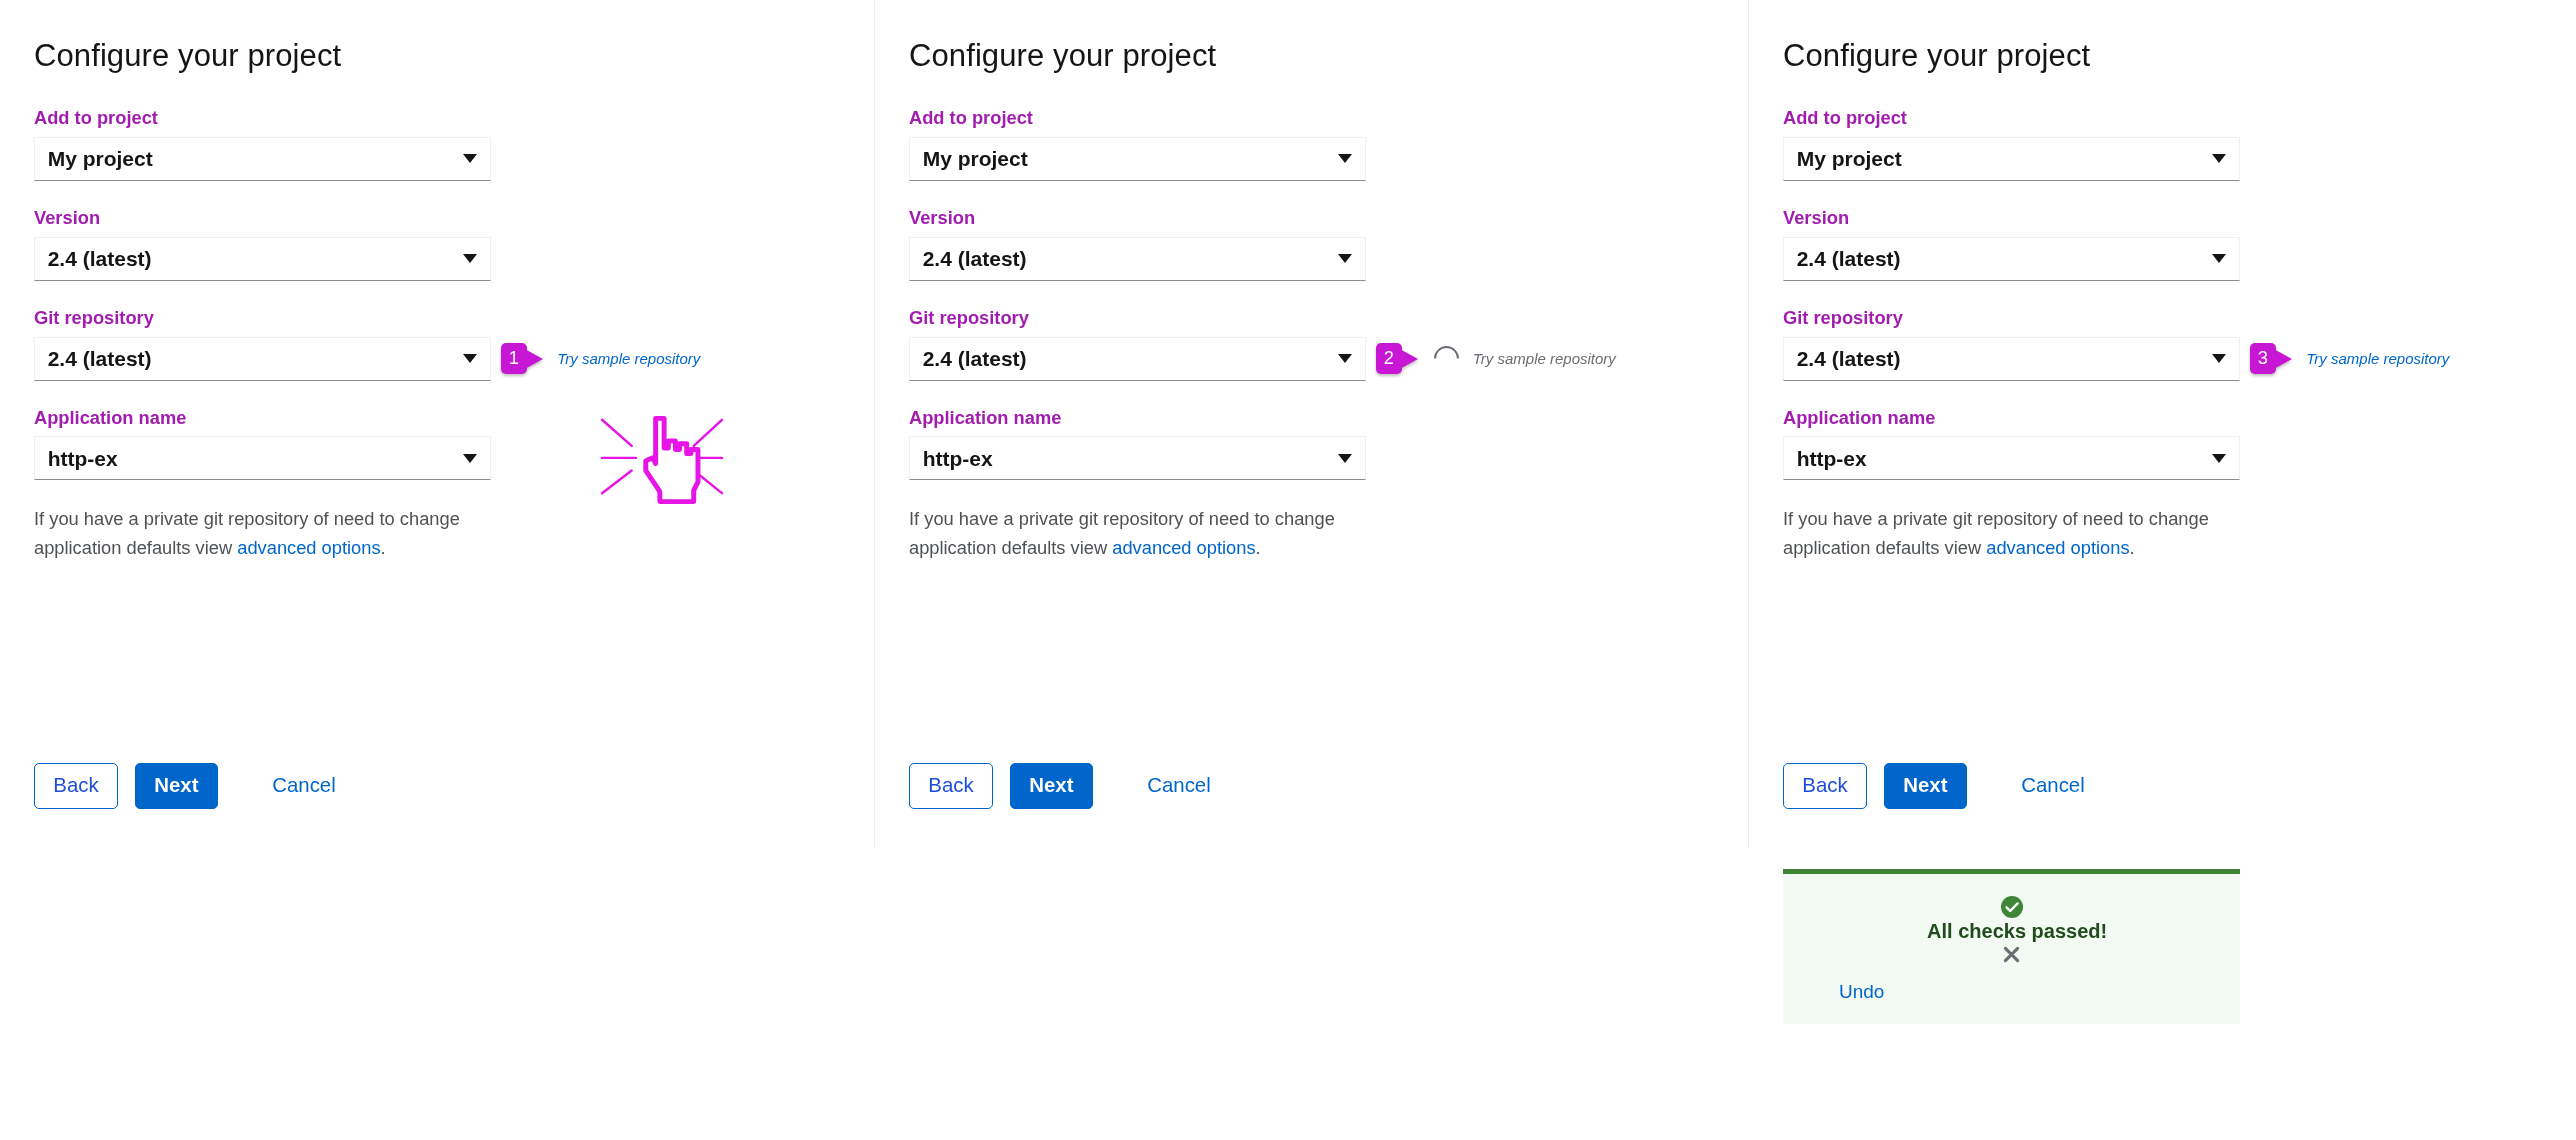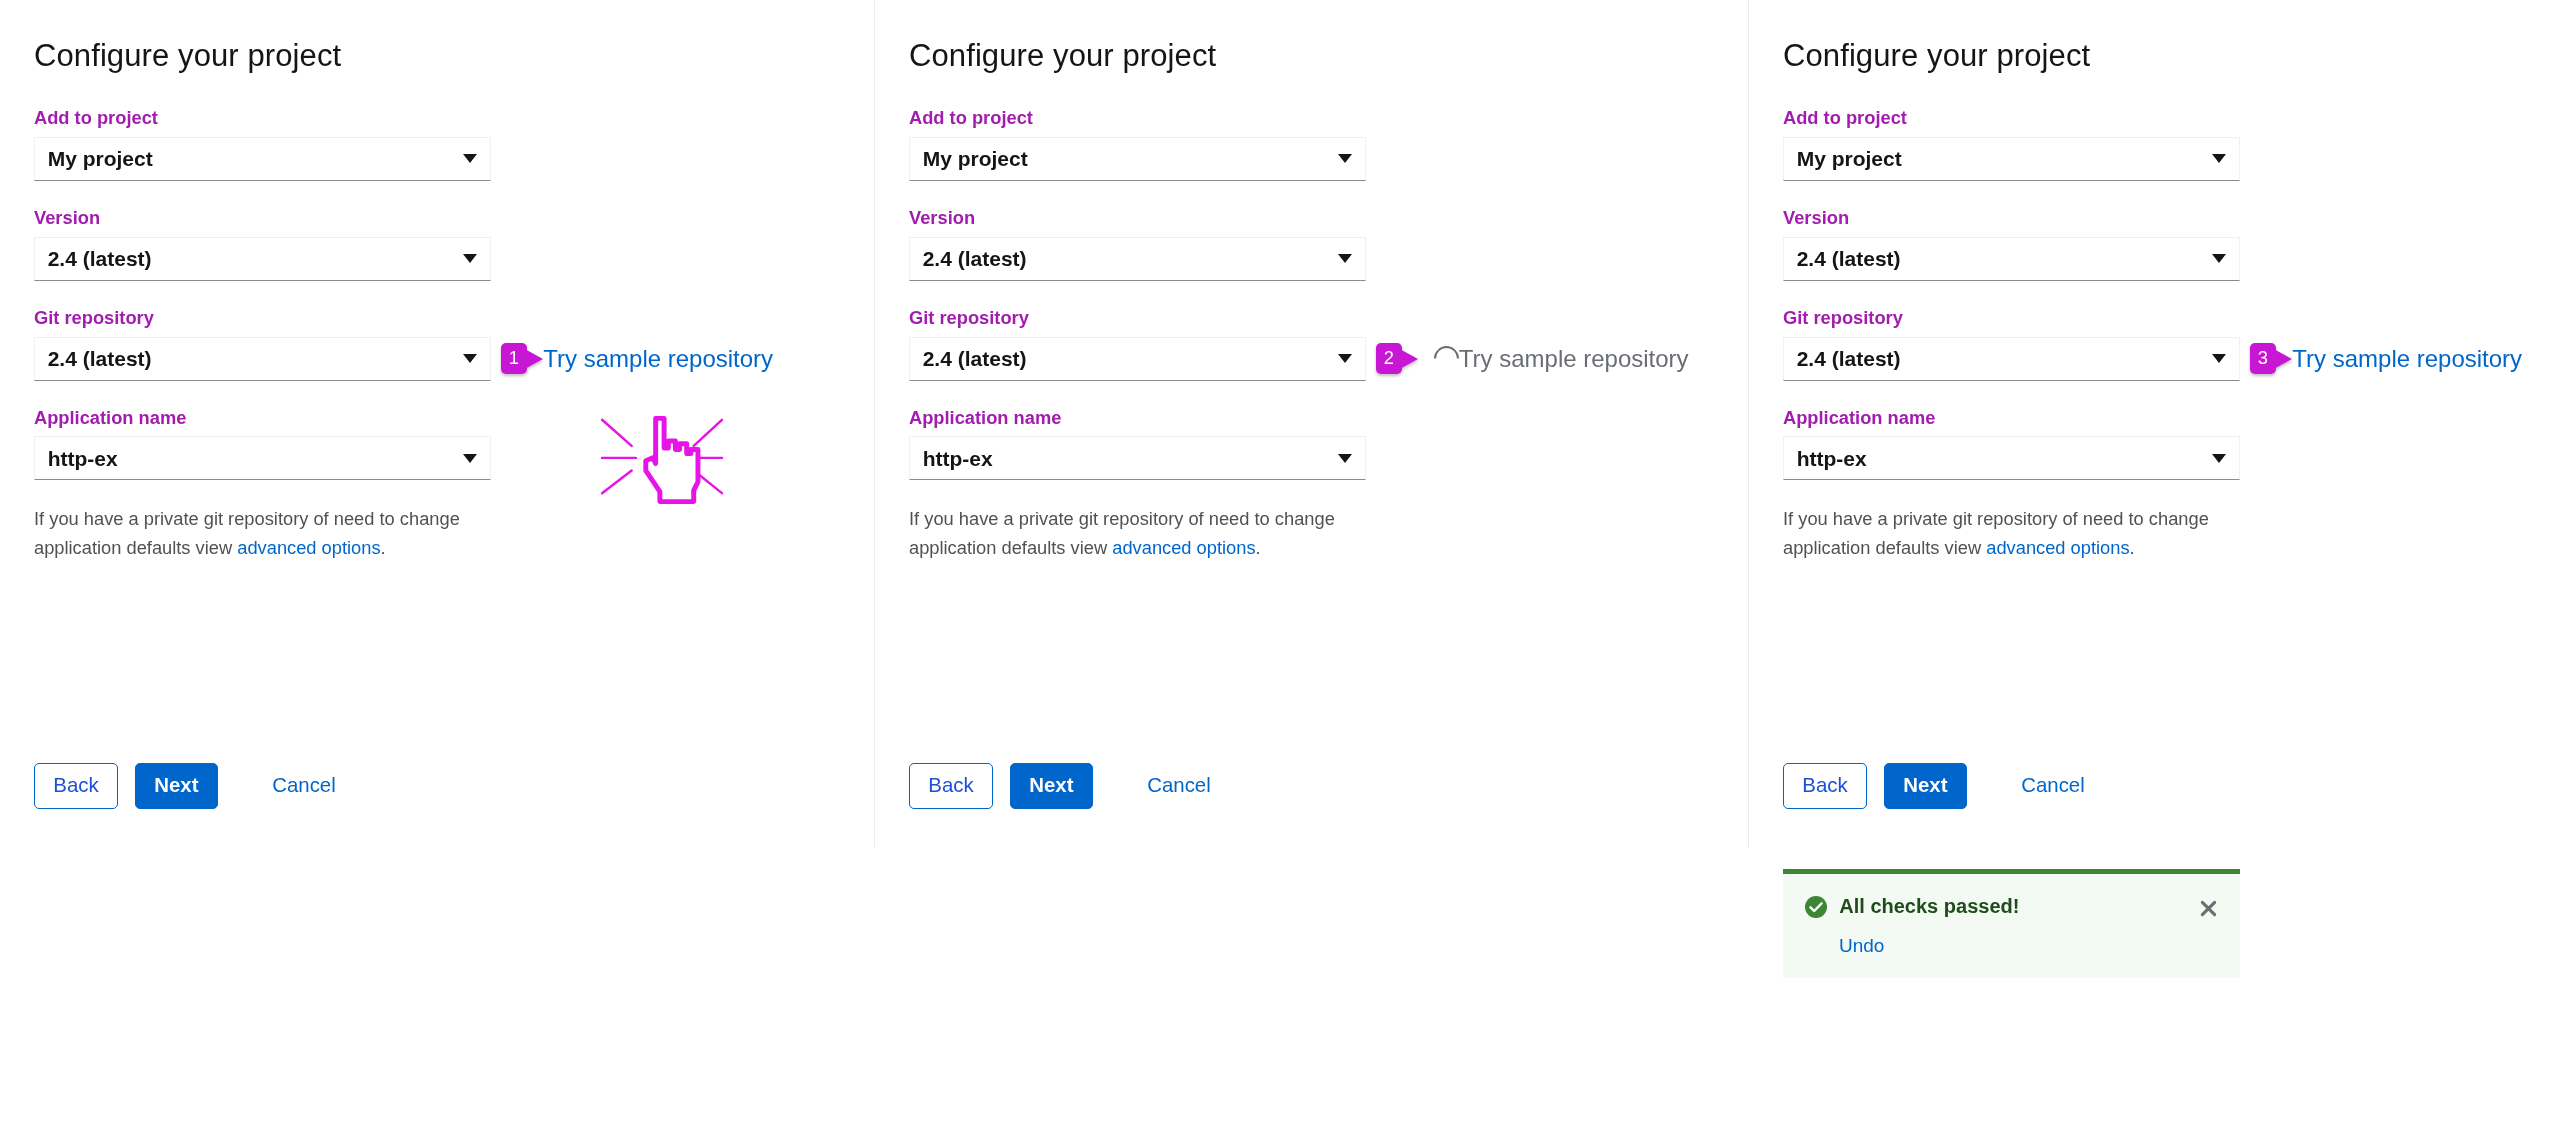--- a/index.html
+++ b/index.html
@@ -101,25 +101,27 @@
     width: 0; height: 0;
     margin-left: -3.5px;
     border-top: 11.3px solid transparent;
     border-bottom: 11.3px solid transparent;
     border-left: 20px solid #c716d4;
     position: relative;
     z-index: 1;
   }
 
   .try-link {
-    font-size: 24px;
+    font-size: 15px;
     color: #0066cc;
     text-decoration: none;
+    margin-left: 14px;
     white-space: nowrap;
     line-height: 1;
+    font-style: italic;
   }
   .try-link.disabled { color: #6a6e73; }
 
   .spinner {
     width: 25px; height: 25px;
     margin-left: 15.5px;
     border: 2.8px solid #6a6e73;
     border-radius: 50%;
     border-top-color: transparent;
     border-right-color: transparent;
@@ -151,21 +153,22 @@
     position: absolute;
     left: 34px;
     top: 869px;
     width: 457px;
     background: #f3faf3;
     border-top: 5px solid #3e8635;
     padding: 20px 21px 21px 21px;
   }
   .alert-head {
     display: flex;
-    align-items: flex-end;
+    align-items: center;
+    flex-direction: column;
   }
   .alert-check {
     width: 24px; height: 24px;
     flex: 0 0 auto;
     margin-top: 1.4px;
   }
   .alert-title {
     font-size: 20px;
     font-weight: 700;
     color: #1f4c1a;

